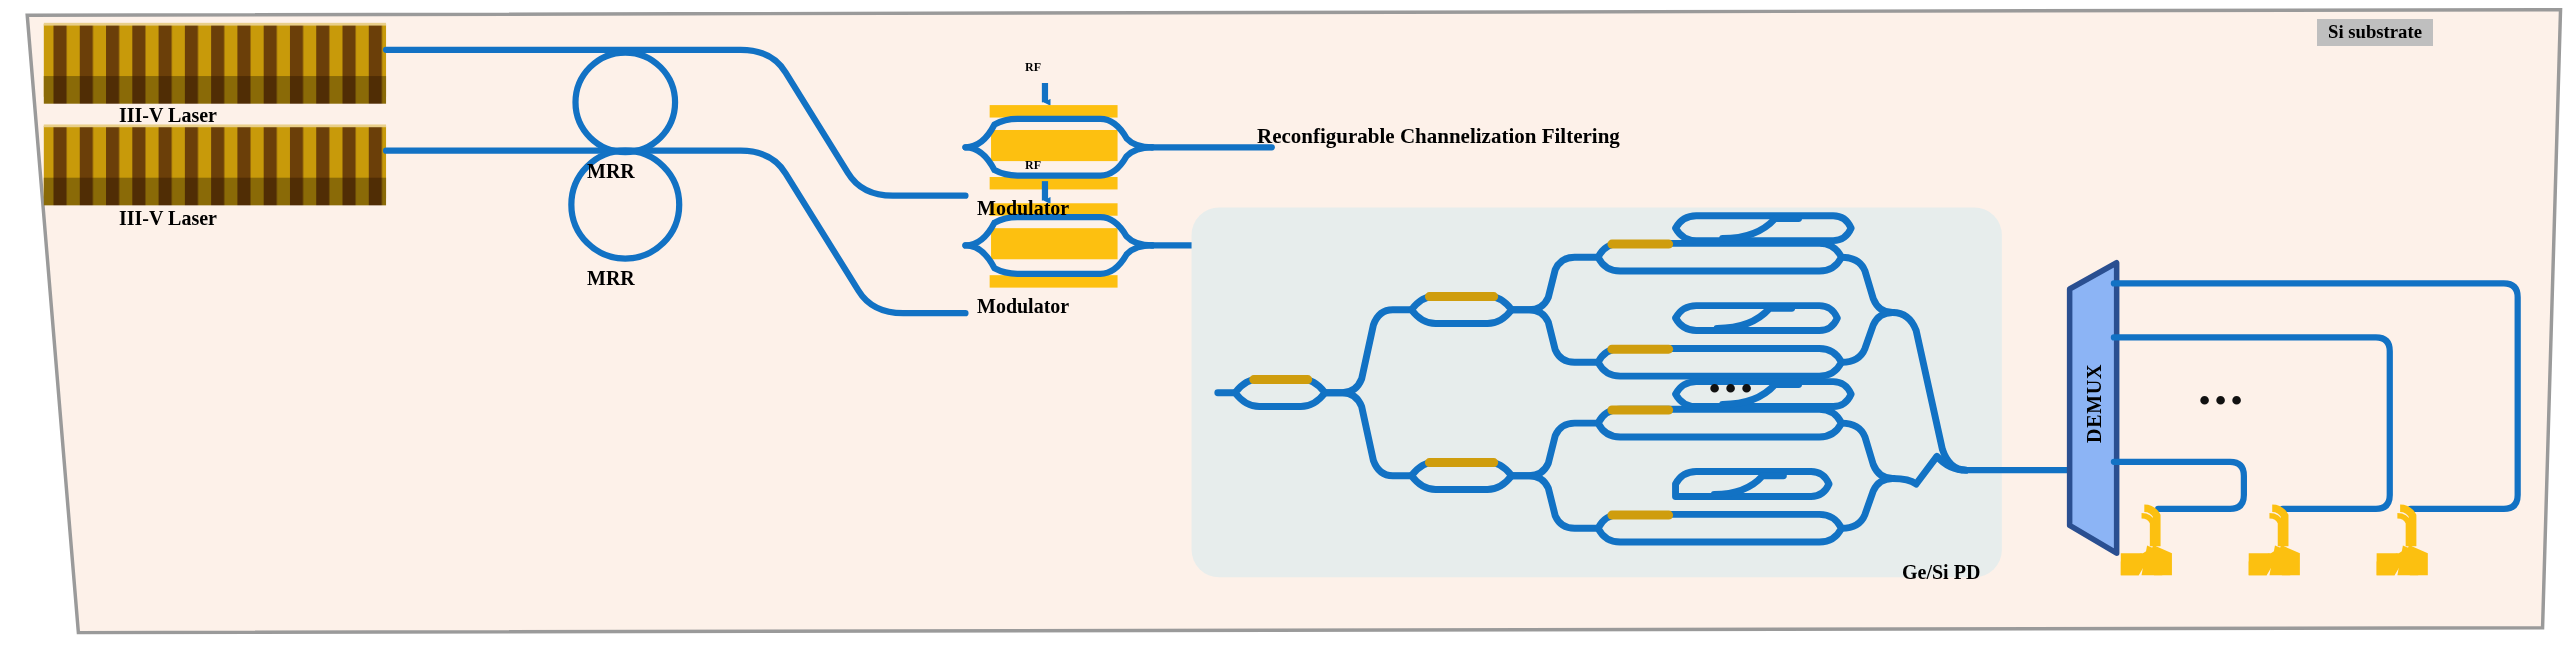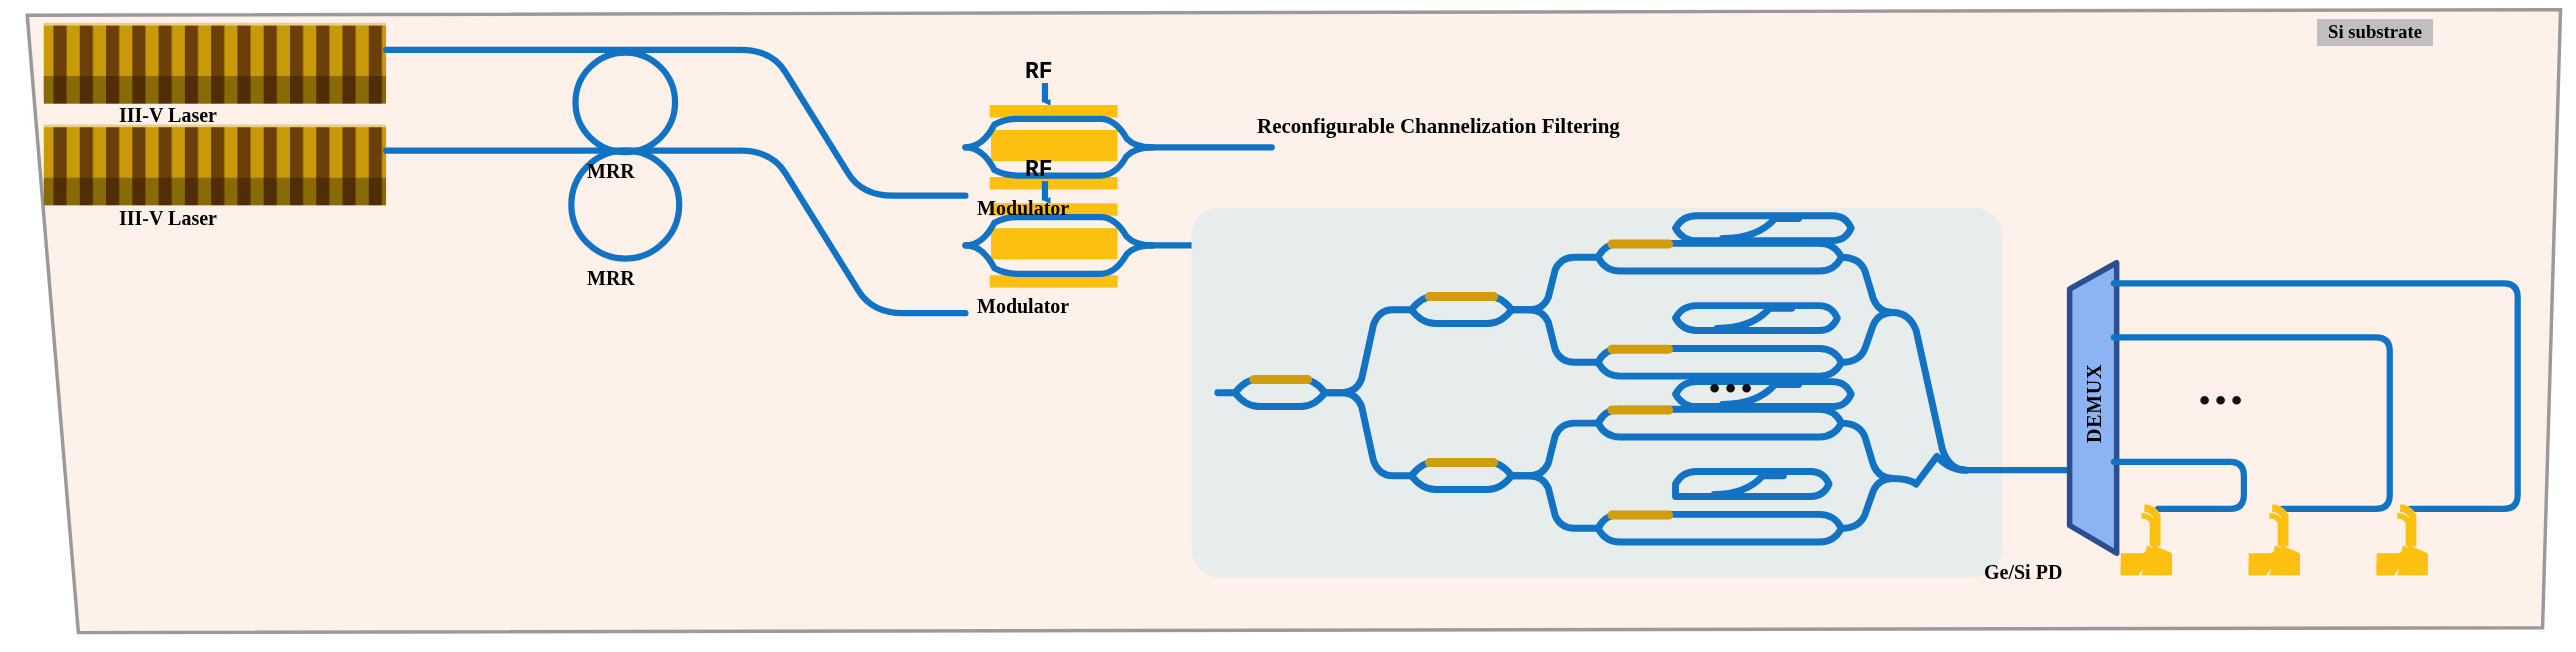--- a/index.html
+++ b/index.html
@@ -13,21 +13,21 @@
 
   .lbl{
     position:absolute;
     font-family:"Liberation Serif","DejaVu Serif",serif;
     font-weight:bold;color:#000000;
     white-space:nowrap;line-height:1;
     -webkit-font-smoothing:antialiased;
   }
   .lbl-xl{font-size:21px;}
   .lbl-lg{font-size:20px;}
-  .lbl-md{font-size:23px;font-family:Liberation Mono, monospace;}
+  .lbl-md{font-size:12px;}
   .lbl-si{
     font-size:18.7px;background:#bfbfbf;
     padding:3.5px 11px 4.8px 11px;
   }
   .lbl-demux{
     font-size:20px;letter-spacing:0.7px;
     transform:rotate(-90deg);transform-origin:left top;
   }
   .ellipsis{
     position:absolute;font-size:32px;font-weight:bold;
@@ -242,24 +242,24 @@
   <div class="lbl lbl-lg" style="left:587px;top:268px;">MRR</div>
 
   <div class="lbl lbl-md" style="left:1025px;top:61px;">RF</div>
 
   <div class="lbl lbl-md" style="left:1025px;top:159px;">RF</div>
 
   <div class="lbl lbl-lg" style="left:977px;top:198px;">Modulator</div>
 
   <div class="lbl lbl-lg" style="left:977px;top:296px;">Modulator</div>
 
-  <div class="lbl lbl-xl" style="left:1257px;top:116px;">Reconfigurable Channelization Filtering</div>
+  <div class="lbl lbl-xl" style="left:1257px;top:126px;">Reconfigurable Channelization Filtering</div>
 
   <div class="ellipsis" style="left:1709px;top:372px;">•••</div>
 
   <div class="lbl lbl-demux" style="left:2084px;top:443px;">DEMUX</div>
 
   <div class="ellipsis" style="left:2199px;top:384px;">•••</div>
 
-  <div class="lbl lbl-lg" style="left:1984px;top:562px;">Ge/Si PD</div>
+  <div class="lbl lbl-lg" style="left:1902px;top:562px;">Ge/Si PD</div>
 
 </div>
 
 
 </body></html>

